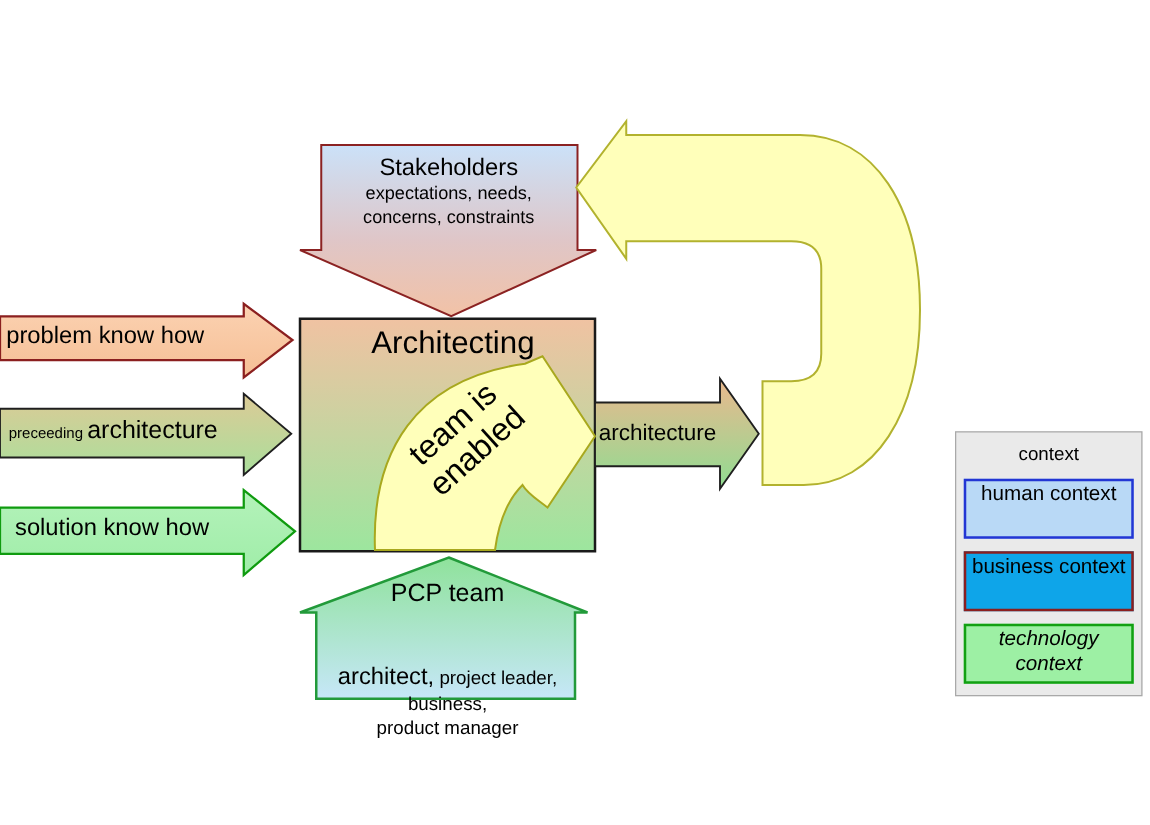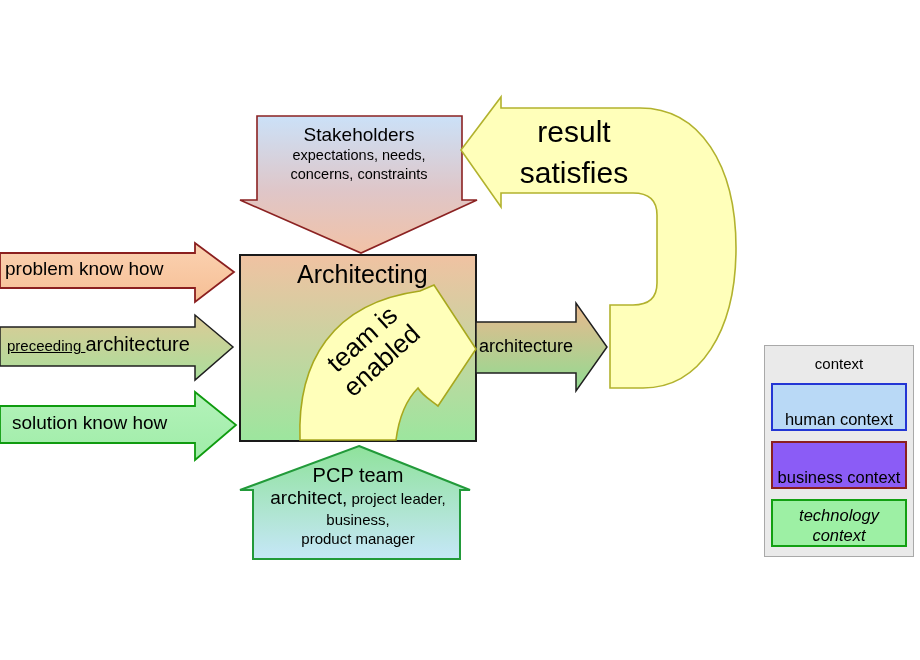--- a/index.html
+++ b/index.html
@@ -6,51 +6,51 @@
   #canvas{
     position:relative;width:920px;height:660px;background:#ffffff;overflow:hidden;
     font-family:"Liberation Sans", sans-serif;color:#000;
   }
   #shapes{position:absolute;left:0;top:0;}
   .txt{position:absolute;white-space:nowrap;}
   .center{text-align:center;}
   
   .t-problem{left:5px;top:258px;font-size:19px;}
   .t-pre{left:7px;top:333px;}
-  .t-pre .small{font-size:15px;text-decoration:underline;}
+  .t-pre .small{font-size:12px;}
   .t-pre .big{font-size:20px;}
   .t-sol{left:12px;top:412px;font-size:19px;}
   
   .t-arch{left:249px;top:260px;font-size:25px;margin-left:48px;}
   
   .t-out{left:476px;top:336px;width:100px;font-size:18px;}
   
   .t-team{left:287px;top:321px;width:170px;font-size:26px;line-height:29px;
           transform:rotate(-42deg);transform-origin:50% 50%;}
   
   .t-result{left:498px;top:111px;width:152px;font-size:30px;line-height:41px;}
   
   .t-stake{left:257px;top:123px;width:204px;}
   .t-stake .title{font-size:19px;line-height:23px;}
   .t-stake .sub{font-size:14.5px;line-height:18.5px;}
   
   .t-pcp{left:243px;top:464px;width:230px;}
   .t-pcp .l1{font-size:20px;line-height:23px;}
-  .t-pcp .l2{font-size:19px;line-height:22px;}
+  .t-pcp .l2{font-size:19px;line-height:22px;margin-top:44px;}
   .t-pcp .l2 .small{font-size:15px;}
   .t-pcp .l3,.t-pcp .l4{font-size:15px;line-height:19px;}
   
   .legend{position:absolute;left:764px;top:345px;width:150px;height:212px;
           background:#eaeaea;border:1px solid #a9a9a9;box-sizing:border-box;}
   .legend .ltitle{font-size:15px;text-align:center;padding-top:9px;height:22px;}
-  .litem{width:136px;height:48px;margin:0 auto;display:flex;align-items:flex-end;
+  .litem{width:136px;height:48px;margin:0 auto;display:flex;align-items:flex-start;
          justify-content:center;text-align:center;font-size:16.5px;line-height:20px;
          box-sizing:border-box;white-space:normal;}
   .litem.human{margin-top:6px;background:#b9d9f6;border:2px solid #2336d4;}
-  .litem.business{margin-top:10px;background:#8b5cf6;border:2px solid #8b1f1f;}
+  .litem.business{margin-top:10px;background:#0ea5e9;border:2px solid #8b1f1f;}
   .litem.technology{margin-top:10px;background:#9df0a4;border:2px solid #12a012;padding:0 12px;font-style:italic;}
 </style>
 </head>
 <body>
 
 <div id="canvas">
 
   <svg id="shapes" width="920" height="660" viewBox="0 0 920 660">
     <defs>
       <linearGradient id="gStake" x1="0" y1="0" x2="0" y2="1">
@@ -114,24 +114,20 @@
 
   <div class="txt t-arch">Architecting</div>
 
   <div class="txt t-out center">architecture</div>
 
   <div class="txt t-team center">
     <div>team is</div>
     <div>enabled</div>
   </div>
 
-  <div class="txt t-result center">
-    <div>result</div>
-    <div>satisfies</div>
-  </div>
 
   <div class="txt t-stake center">
     <div class="title">Stakeholders</div>
     <div class="sub">expectations, needs,</div>
     <div class="sub">concerns, constraints</div>
   </div>
 
   <div class="txt t-pcp center">
     <div class="l1">PCP team</div>
     <div class="l2">

